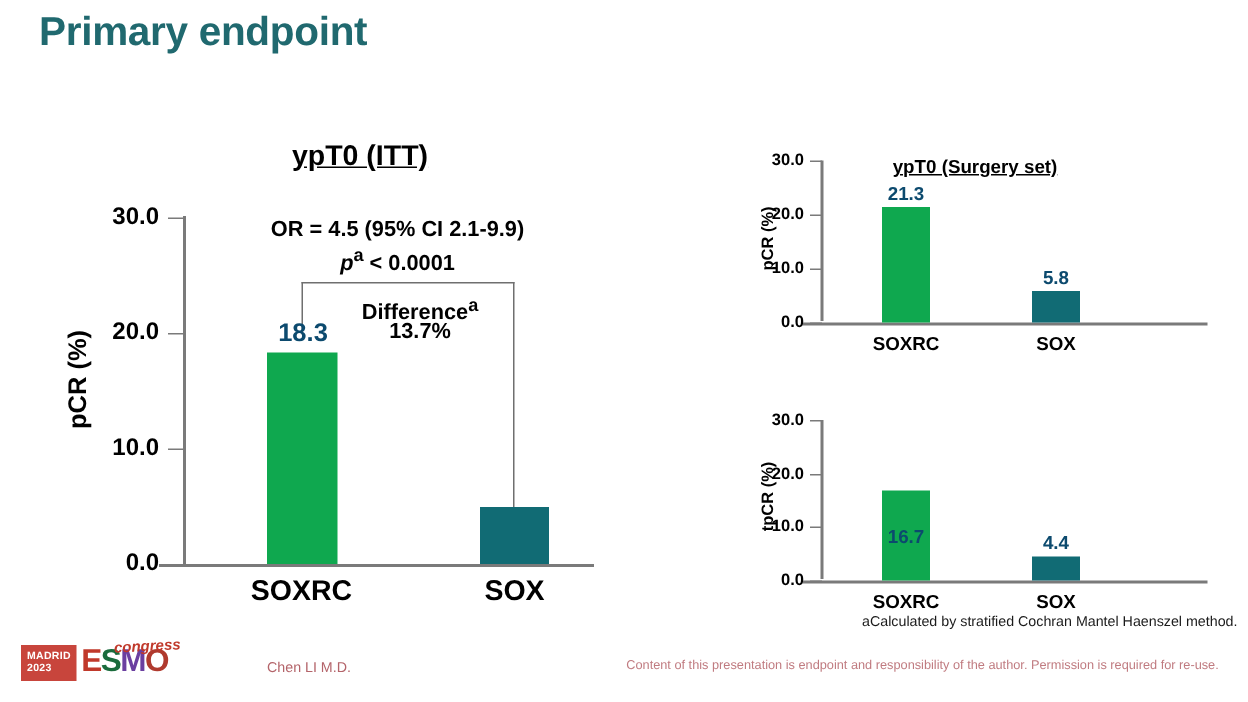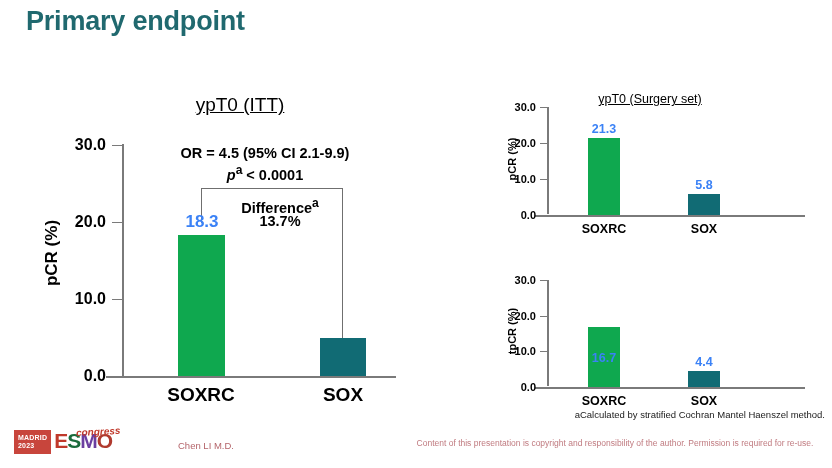--- a/index.html
+++ b/index.html
@@ -22,21 +22,21 @@
     font-weight: bold;
     color: #20696f;
     letter-spacing: -0.2px;
   }
 
   
   .chart { position: absolute; }
   .chart-title {
     position: absolute;
     text-align: center;
-    font-weight: normal;
+    font-weight: bold;
     text-decoration: underline;
     color: #000;
     white-space: nowrap;
   }
   .axis-line {
     position: absolute;
     background: #7a7a7a;
   }
   .tick {
     position: absolute;
@@ -59,21 +59,21 @@
     white-space: nowrap;
     text-align: center;
   }
   .bar { position: absolute; }
   .bar.green { background: #0fa84f; }
   .bar.teal  { background: #116b74; }
   .bar-value {
     position: absolute;
     text-align: center;
     font-weight: bold;
-    color: #3b82f6;
+    color: #0c4a6e;
     white-space: nowrap;
   }
   .cat-label {
     position: absolute;
     text-align: center;
     font-weight: bold;
     color: #000;
     white-space: nowrap;
   }
 
@@ -111,21 +111,21 @@
 
   
   .chart-sm .chart-title { font-size: 12.5px; }
   .chart-sm .ytick-label { font-size: 11px; width: 42px; }
   .chart-sm .cat-label   { font-size: 12.5px; width: 110px; }
   .chart-sm .bar-value   { font-size: 12.5px; width: 70px; }
   .chart-sm .ylabel      { font-size: 11px; }
 
   
   #chart-tr { left: 460px; top: 80px; width: 372px; height: 170px; }
-  #chart-tr .chart-title { left: 80px; top: 12px; width: 220px; }
+  #chart-tr .chart-title { left: 80px; top: 24px; width: 220px; }
   #tr-yaxis { left: 87px; top: 27px; width: 1.5px; height: 107px; }
   #tr-xaxis { left: 75px; top: 135px; width: 270px; height: 1.5px; }
   #tr-ylabel { left: -3px; top: 73px; width: 110px; }
 
   
   #chart-br { left: 460px; top: 250px; width: 372px; height: 170px; }
   #chart-br .chart-title { left: 80px; top: 5px; width: 220px; }
   #br-yaxis { left: 87px; top: 30px; width: 1.5px; height: 106px; }
   #br-xaxis { left: 75px; top: 137px; width: 270px; height: 1.5px; }
   #br-ylabel { left: -3px; top: 75px; width: 110px; }
@@ -299,13 +299,13 @@
 <div id="logo-block">
   <div id="logo-madrid">
     <div>MADRID</div>
     <div>2023</div>
   </div>
   <div id="logo-esmo"><span class="l-e">E</span><span class="l-s">S</span><span class="l-m">M</span><span class="l-o">O</span></div>
 </div>
 <div id="logo-congress">congress</div>
 
 <div id="presenter">Chen LI M.D.</div>
-<div id="copyright">Content of this presentation is copyright and responsibility of the author. Permission is required for re-use.</div>
+<div id="copyright">Content of this presentation is endpoint and responsibility of the author. Permission is required for re-use.</div>
 
 </body></html>

